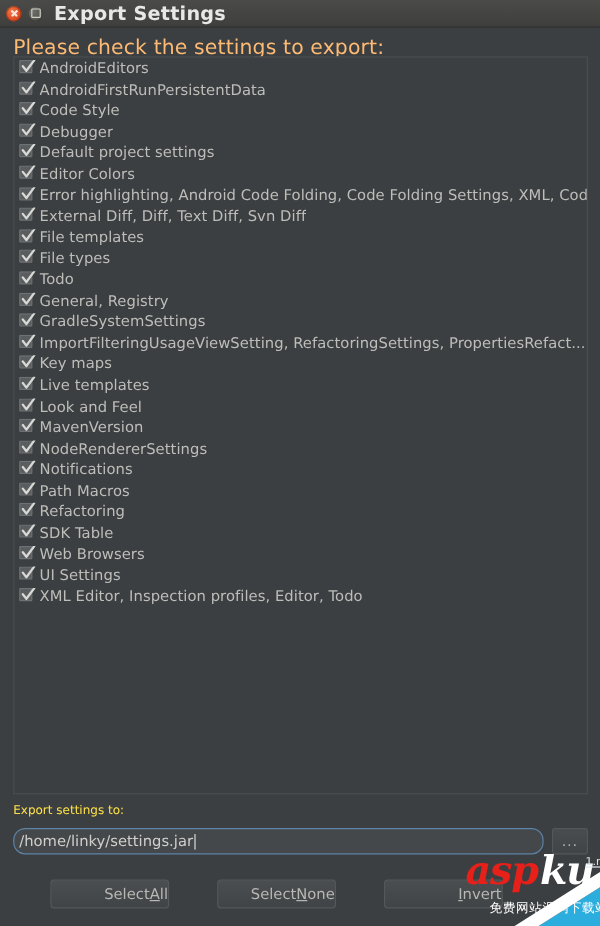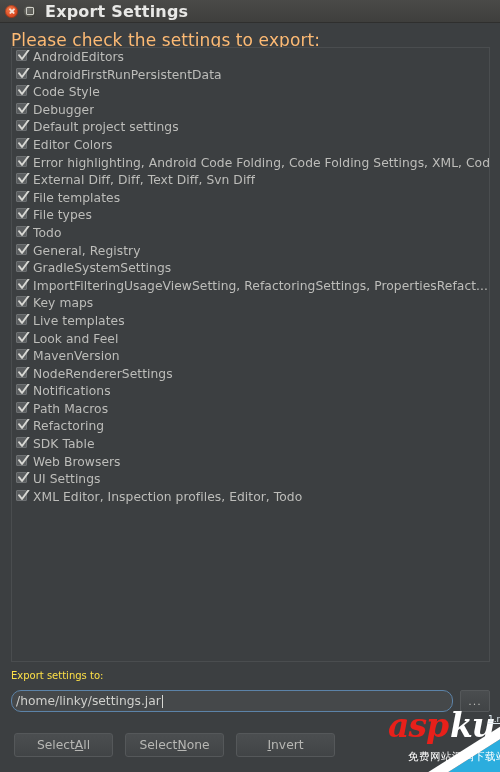--- a/index.html
+++ b/index.html
@@ -83,21 +83,21 @@
     color:#b9b9b6;font-size:11px;display:flex;align-items:center;justify-content:center;
     letter-spacing:1px;
   }
 
   .btnrow{position:absolute;left:14px;top:733px;display:flex;gap:12px;}
   .btn{
     width:99px;height:24px;box-sizing:border-box;
     background:linear-gradient(180deg,#4b4e50 0%,#414446 100%);
     border:1px solid #55585a;border-radius:3px;
     color:#b7b7b4;font-size:12.3px;
-    display:flex;align-items:center;justify-content:center;
+    display:flex;align-items:center;justify-content:flex-end;margin-left:28px;
   }
   .btn .mn{text-decoration:underline;}
 
   
   .watermark{position:absolute;left:336px;top:690px;width:164px;height:82px;overflow:hidden;
              pointer-events:none;margin-left:48px;}
   .wm-band{position:absolute;left:-20px;top:-10px;width:230px;height:120px;}
   .wm-text{position:absolute;left:0;top:0;width:164px;height:82px;}
   .wm-asp{position:absolute;left:4px;top:16px;font-size:33px;font-weight:bold;color:#e8201a;
           font-family:"DejaVu Serif","Liberation Serif",serif;font-style:italic;letter-spacing:-1px;}

